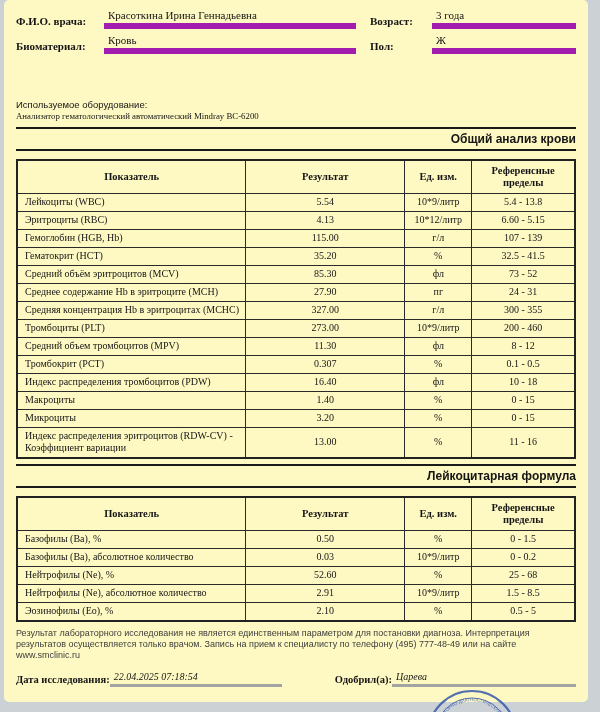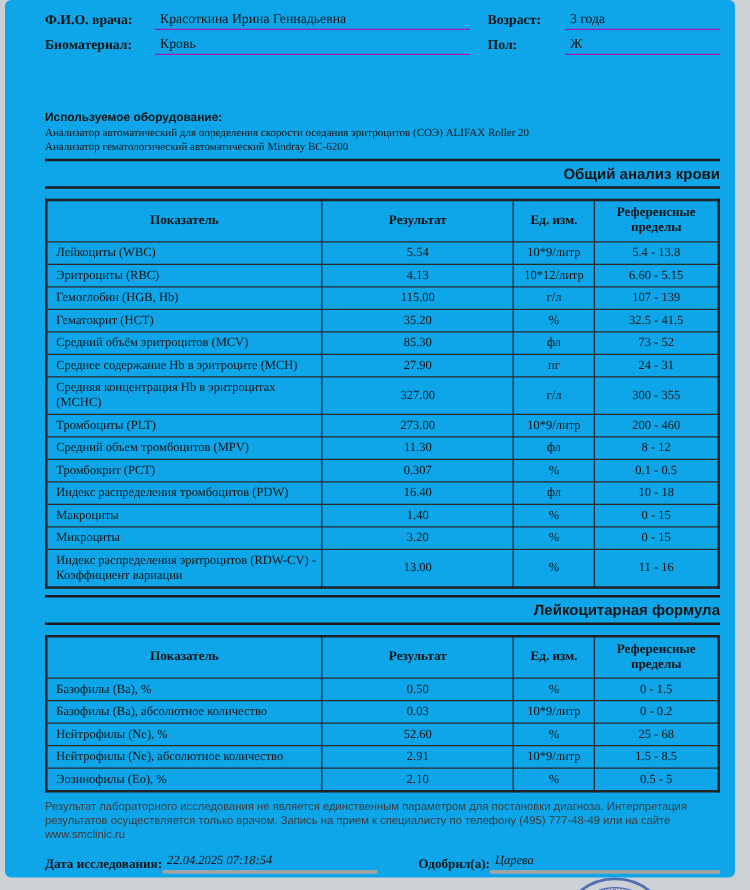--- a/index.html
+++ b/index.html
@@ -4,34 +4,34 @@
 <style>
   html,body{margin:0;padding:0;}
   body{
     width:600px;height:712px;position:relative;overflow:hidden;
     background:#ccd1d6;
     font-family:"Liberation Serif","DejaVu Serif",serif;
     color:#151515;
   }
   .page{
     position:absolute;left:4px;top:0;right:12px;bottom:10px;
-    background:#0ea5e9;border-radius:5px;
-    padding:8px 12px 0 32px;box-sizing:border-box;
+    background:#fef9c3;border-radius:5px;
+    padding:8px 12px 0 12px;box-sizing:border-box;
   }
   
   .hdr-row{display:flex;align-items:flex-end;line-height:15px;margin-bottom:4px;}
   .lbl{font-weight:bold;font-size:11px;white-space:nowrap;}
-  .val{font-size:11px;border-bottom:1px solid #a21caf;padding:0 0 0 4px;white-space:nowrap;}
+  .val{font-size:11px;border-bottom:6px solid #a21caf;padding:0 0 0 4px;white-space:nowrap;}
   .lbl-a{width:88px;}
   .val-a{width:248px;}
   .lbl-b{width:62px;margin-left:14px;}
   .val-b{flex:1;}
   
   .equip{margin-top:4px;}
-  .eq-title{font-family:"Liberation Sans","DejaVu Sans",sans-serif;font-weight:bold;font-size:9.5px;line-height:13px;margin-top:44px;}
+  .eq-title{font-family:"Liberation Sans","DejaVu Sans",sans-serif;font-weight:normal;font-size:9.5px;line-height:13px;margin-top:44px;}
   .eq-line{font-size:8.8px;line-height:10.5px;}
   
   .section-bar{
     margin-top:5px;border-top:2px solid #1a1a1a;border-bottom:2px solid #1a1a1a;
     padding:3px 0;text-align:right;
   }
   .section-title{font-family:"Liberation Sans","DejaVu Sans",sans-serif;font-weight:bold;font-size:12px;line-height:14px;}
   
   table{width:100%;border-collapse:collapse;table-layout:fixed;margin-top:8px;border:2px solid #222;}
   th{
@@ -77,21 +77,20 @@
   </div>
   <div class="hdr-row">
     <span class="lbl lbl-a">Биоматериал:</span>
     <span class="val val-a">Кровь</span>
     <span class="lbl lbl-b">Пол:</span>
     <span class="val val-b">Ж</span>
   </div>
 
   <div class="equip">
     <div class="eq-title">Используемое оборудование:</div>
-    <div class="eq-line">Анализатор автоматический для определения скорости оседания эритроцитов (СОЭ) ALIFAX Roller 20</div>
     <div class="eq-line">Анализатор гематологический автоматический Mindray BC-6200</div>
   </div>
 
   <div class="section-bar">
     <div class="section-title">Общий анализ крови</div>
   </div>
 
   <table>
     <colgroup>
         <col style="width:41%">

